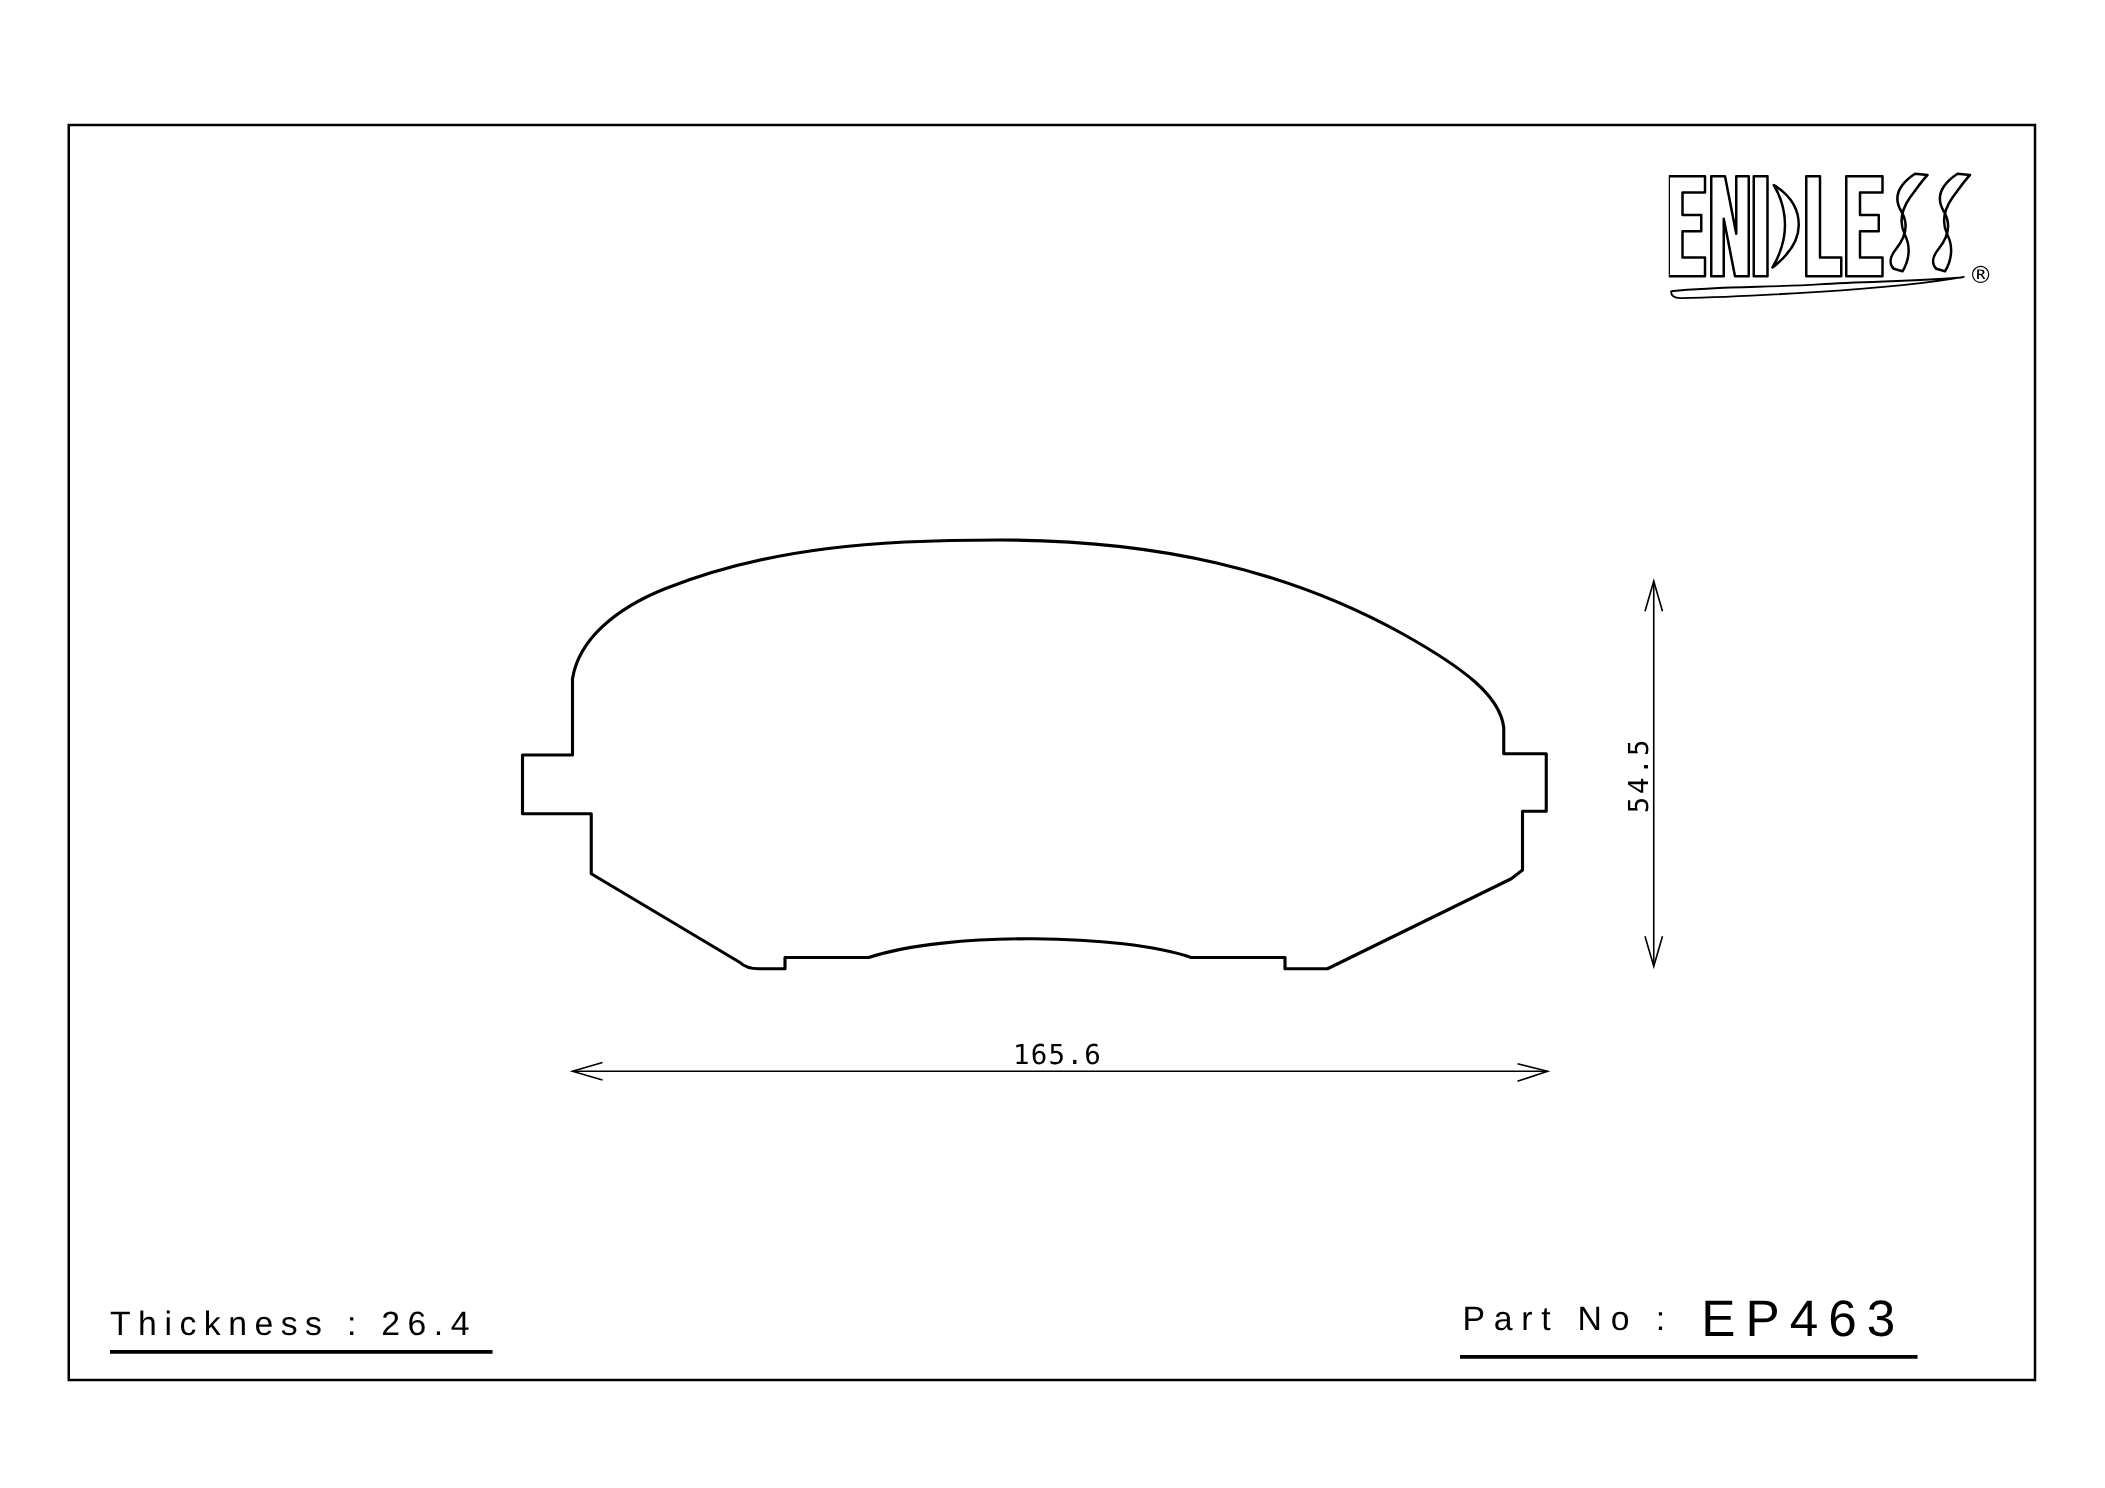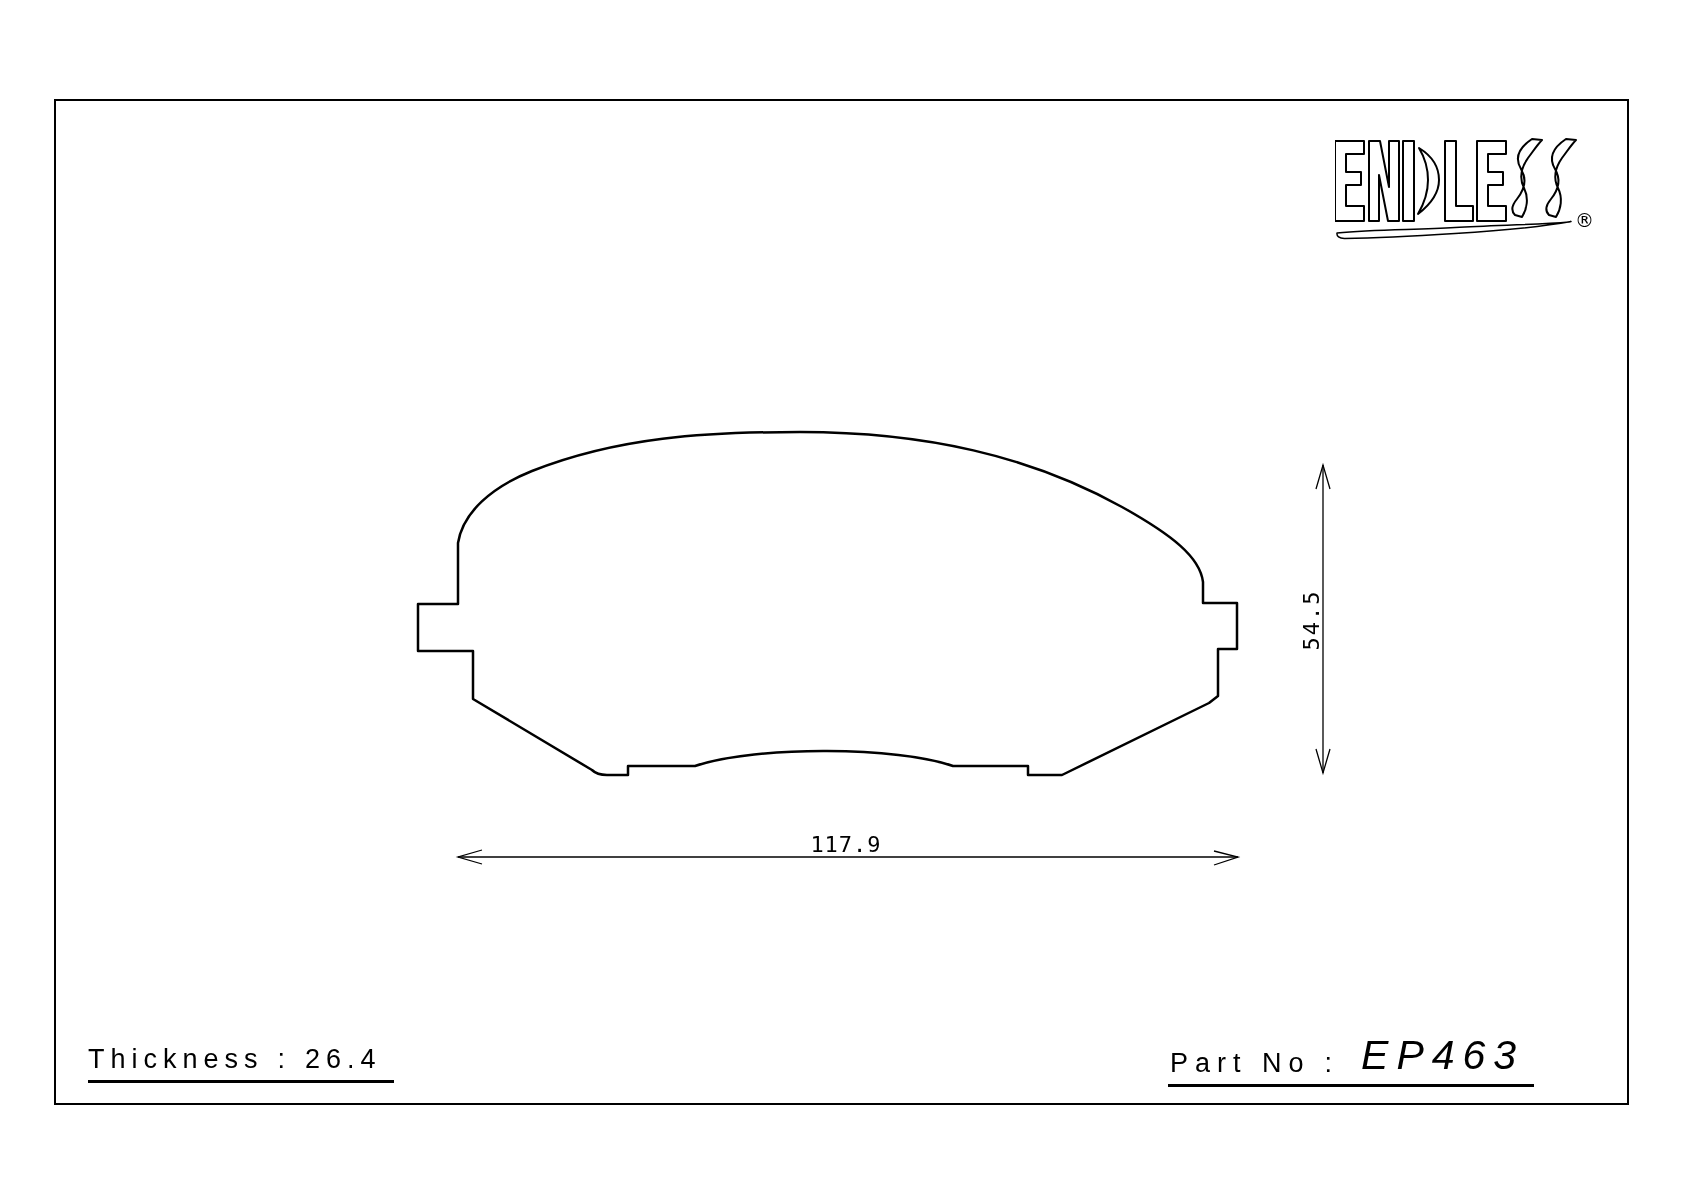--- a/index.html
+++ b/index.html
@@ -34,34 +34,34 @@
     font-size:19px; line-height:1; color:#000;
     font-family:"DejaVu Sans", "Liberation Sans", sans-serif;
   }
   .sr-only {
     position:absolute; width:1px; height:1px; overflow:hidden;
     clip:rect(0 0 0 0); white-space:nowrap;
   }
 
   
   .footer-block {
-    position:absolute; display:flex; align-items:flex-end;
+    position:absolute; display:flex; align-items:center;
     border-bottom:3px solid #000; width:max-content;
   }
   .footer-thickness {
     left:88px; top:1044px;
     padding:0 12px 5px 0;
     font-size:27px; letter-spacing:6px;
   }
   .footer-part {
     left:1168px; top:1032px;
     padding:0 10px 5px 2px;
   }
   .part-label { font-size:27px; letter-spacing:7px; }
-  .part-value { font-size:41px; letter-spacing:8px; margin-left:8px;font-style:italic; }
+  .part-value { font-size:41px; letter-spacing:8px; margin-left:8px; }
   .sep { margin:0 14px; }
 </style>
 </head>
 <body>
 
 <div class="sheet">
 
   <svg class="art" width="1684" height="1190" viewBox="0 0 1684 1190">
 
     <rect x="55" y="100" width="1573" height="1004" fill="none" stroke="#000" stroke-width="2"></rect>
@@ -99,21 +99,21 @@
       <polyline points="1214,851 1238,857 1214,865"></polyline>
     </g>
 
     <g stroke="#000" stroke-width="1.3" fill="none">
       <line x1="1323" y1="465" x2="1323" y2="773"></line>
       <polyline points="1316,489 1323,465 1330,489"></polyline>
       <polyline points="1316,749 1323,773 1330,749"></polyline>
     </g>
   </svg>
 
-  <div class="dim-label width">117.9</div>
+  <div class="dim-label width">165.6</div>
   <div class="dim-label height">54.5</div>
 
   <div class="logo">
     <span class="sr-only">ENDLESS</span>
     <svg width="260" height="118" viewBox="0 0 260 118">
       <g fill="#fff" stroke="#000" stroke-width="2" stroke-linejoin="round">
 
         <path d="M0,6 H29 V19 H11 V37 H26 V50 H11 V71 H29 V86 H0 Z"></path>
 
         <path d="M34,86 L34,6 L45,6 L54,52 L54,6 L64,6 L64,86 L53,86 L44,40 L44,86 Z"></path>

